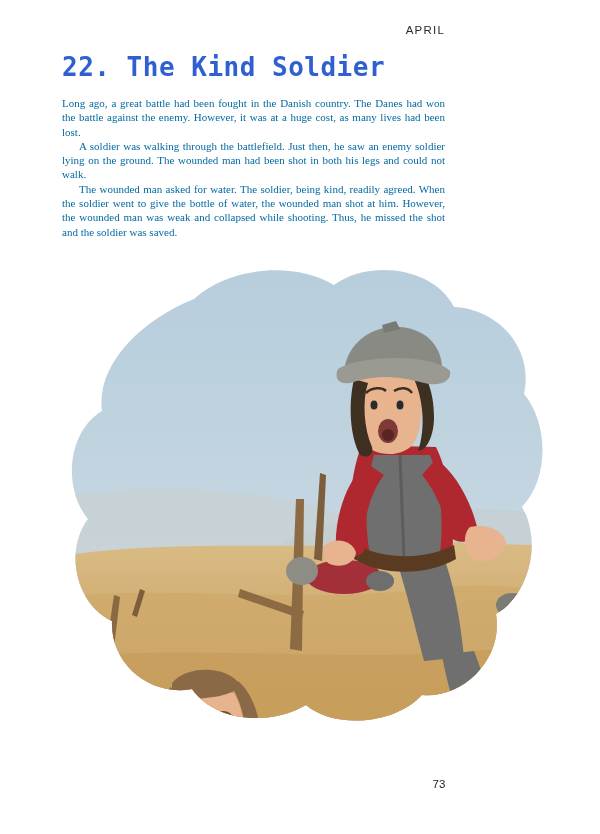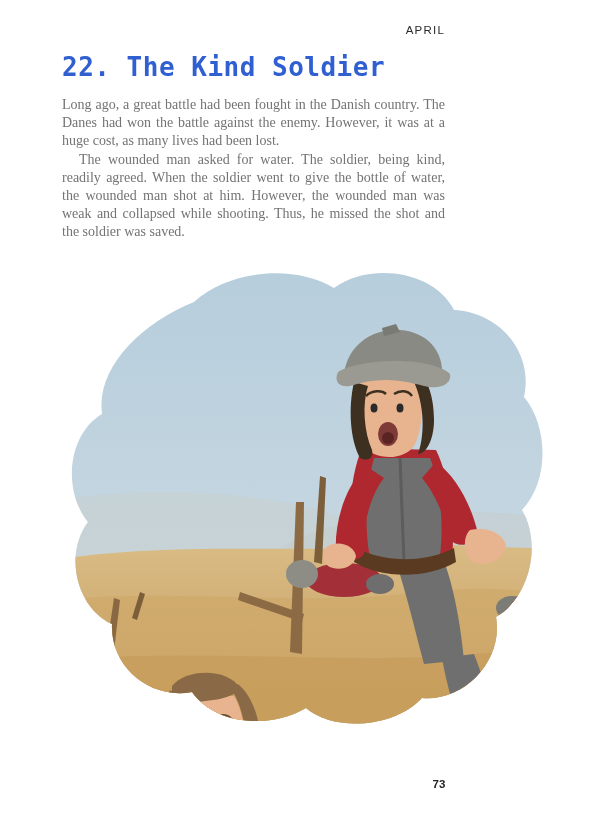--- a/index.html
+++ b/index.html
@@ -36,24 +36,24 @@
     font-size: 26px;
     font-weight: bold;
     color: #2f5fd0;
     letter-spacing: 0.5px;
     margin-top: 16px;
     margin-bottom: 14px;
     padding-left: 18px;
   }
   .body-text {
     font-family: "Liberation Serif", serif;
-    font-size: 14px;
+    font-size: 11px;
     line-height: 1.30;
     text-align: justify;
-    color: #737373;
+    color: #0369a1;
     padding-left: 18px;
     padding-right: 4px;
   }
   .body-text p {
     margin: 0 0 0 0;
   }
   .body-text p.indent {
     text-indent: 17px;
   }
   .illustration-wrap {
@@ -74,34 +74,34 @@
     width: 28px;
     height: 28px;
     border-radius: 50%;
     background: #ffffff;
     color: #222;
     font-family: "Liberation Sans", sans-serif;
     font-size: 11.5px;
     display: flex;
     align-items: center;
     justify-content: center;
-    font-weight: bold;
   }
 </style>
 </head>
 <body>
 
 <div class="page">
 
   <div class="header-month">APRIL</div>
 
   <h1 class="title">22. The Kind Soldier</h1>
 
   <div class="body-text">
     <p>Long ago, a great battle had been fought in the Danish country. The Danes had won the battle against the enemy. However, it was at a huge cost, as many lives had been lost.</p>
+    <p class="indent">A soldier was walking through the battlefield. Just then, he saw an enemy soldier lying on the ground. The wounded man had been shot in both his legs and could not walk.</p>
     <p class="indent">The wounded man asked for water. The soldier, being kind, readily agreed. When the soldier went to give the bottle of water, the wounded man shot at him. However, the wounded man was weak and collapsed while shooting. Thus, he missed the shot and the soldier was saved.</p>
   </div>
 
   <div class="illustration-wrap">
     <svg class="illo" viewBox="0 0 516 470">
       <defs>
         <clipPath id="cloudClip">
           <path d="M150,40 C185,8 250,2 290,26 C325,0 390,8 410,48
                    C455,50 490,90 480,135 C505,165 505,220 478,248
                    C498,282 486,335 452,355 C460,398 420,440 378,436

